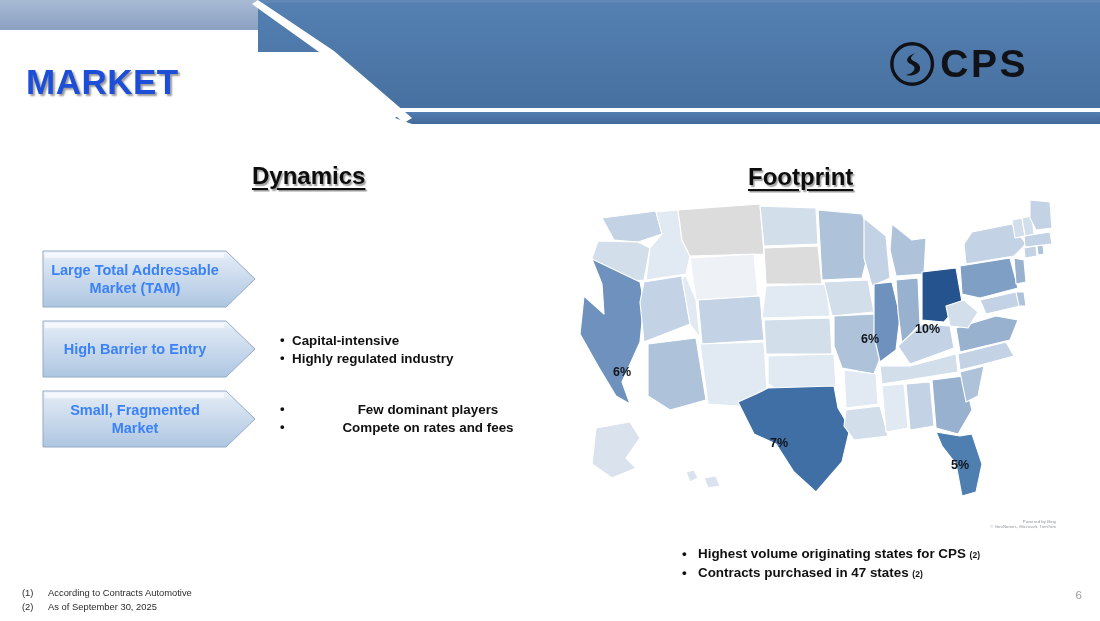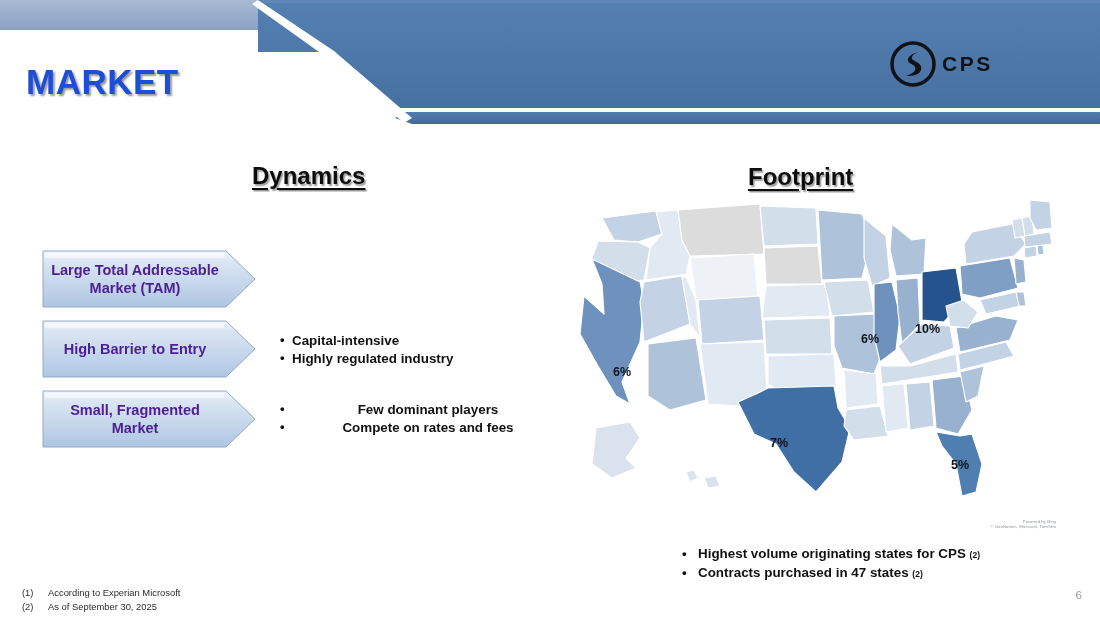--- a/index.html
+++ b/index.html
@@ -37,21 +37,21 @@
     top: 36px;
     width: 140px;
     height: 56px;
     display: flex;
     align-items: center;
     gap: 4px;
   }
   #logo .mark { width: 50px; height: 50px; display:block; }
   #logo .wordmark {
     font-family: "Liberation Sans", sans-serif;
-    font-size: 21px;
+    font-size: 39px;
     font-weight: bold;
     color: #111217;
     letter-spacing: 2.5px;
     line-height: 1;
     padding-bottom: 2px;
   }
 
   
   #page-title {
     position: absolute;
@@ -96,21 +96,21 @@
     left: 8px;
     top: 0;
     width: 170px;
     height: 58px;
     display: flex;
     align-items: center;
     justify-content: center;
     text-align: center;
     font-size: 14.5px;
     font-weight: bold;
-    color: #4c1d95;
+    color: #3b82f6;
     line-height: 1.25;
   }
   #chevron-0 { top: 250px; }
   #chevron-1 { top: 320px; }
   #chevron-2 { top: 390px; }
 
   
   .bullet-group {
     position: absolute;
     left: 280px;
@@ -414,21 +414,21 @@
   <div id="footprint-notes">
     <ul>
       <li><span>Highest volume originating states for CPS</span> <sub>(2)</sub></li>
       <li><span>Contracts purchased in 47 states</span> <sub>(2)</sub></li>
     </ul>
   </div>
 
   <div id="footnotes">
     <div class="footnote-row">
       <span class="fn-marker">(1)</span>
-      <span>According to Experian Microsoft</span>
+      <span>According to Contracts Automotive</span>
     </div>
     <div class="footnote-row">
       <span class="fn-marker">(2)</span>
       <span>As of September 30, 2025</span>
     </div>
   </div>
 
   <div id="page-number">6</div>
 
 </div>

